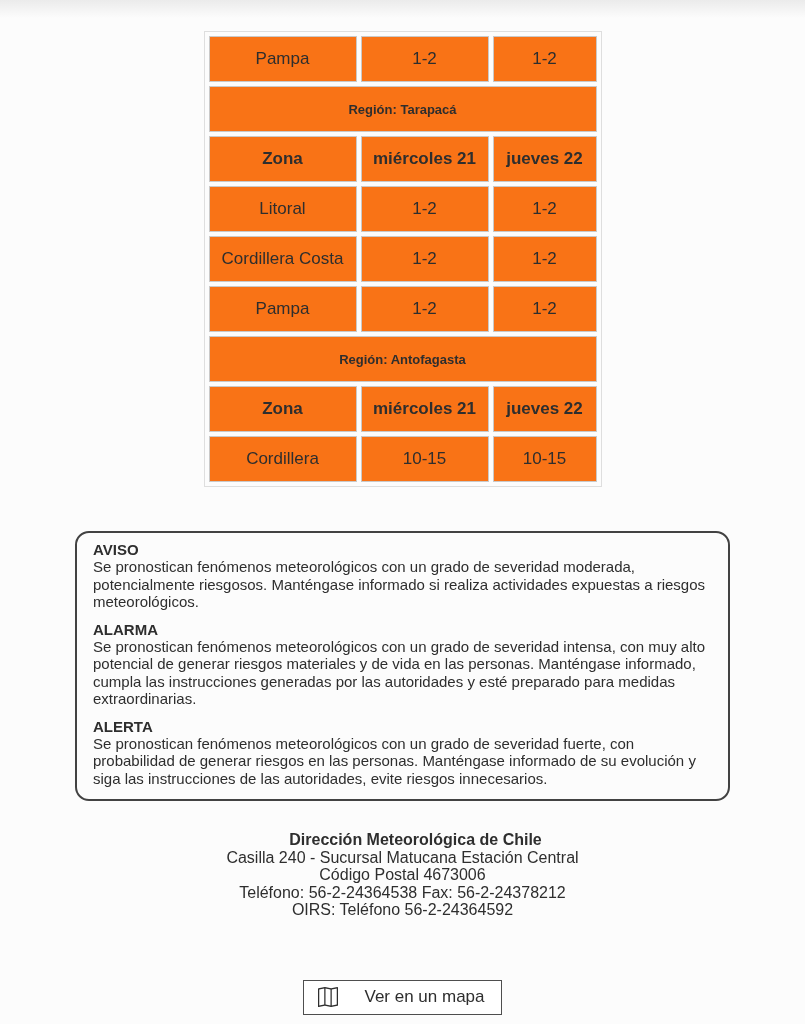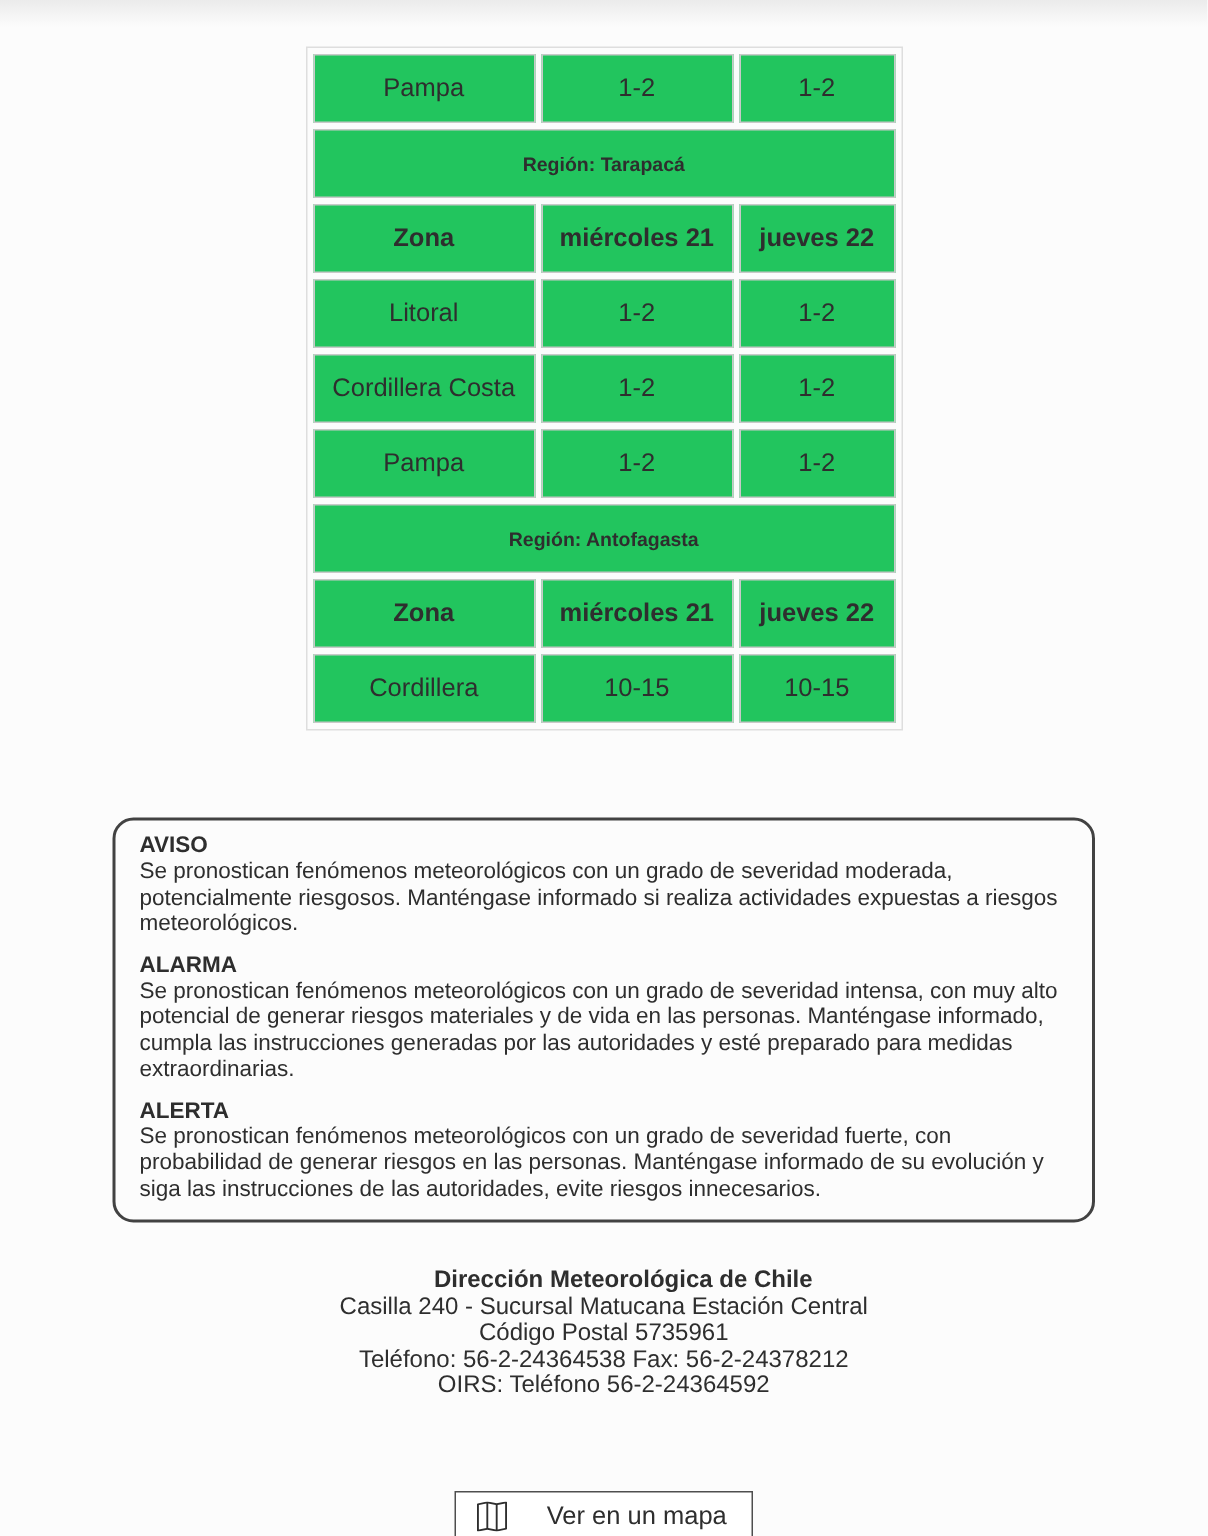--- a/index.html
+++ b/index.html
@@ -27,40 +27,40 @@
   table.forecast {
     margin: 31px auto 0;
     border-collapse: separate;
     border-spacing: 4px;
     border: 1px solid #dedede;
     table-layout: fixed;
     background: #fcfcfc;
   }
   table.forecast td, table.forecast th {
     border: 1px solid #c9c9c9;
-    background: #22c55e;
+    background: #f97316;
     text-align: center;
     vertical-align: middle;
     height: 44px;
     padding: 0 6px;
     font-size: 17px;
     overflow: hidden;
     white-space: nowrap;
   }
   table.forecast th { font-weight: bold; }
   table.forecast td.region-cell {
     font-weight: bold;
     font-size: 13px;
   }
 
   
   .warnings-box {
     box-sizing: border-box;
     width: 655px;
-    margin: 58px auto 0;
+    margin: 44px auto 0;
     border: 2px solid #424242;
     border-radius: 14px;
     padding: 8px 16px 12px 16px;
     background: #fcfcfc;
   }
   .warning-title {
     font-weight: bold;
     font-size: 15px;
     line-height: 1.16;
     margin: 10px 0 0 0;
@@ -166,21 +166,21 @@
   </div>
   <div class="warning-section">
     <p class="warning-title">ALERTA</p>
     <p class="warning-text">Se pronostican fenómenos meteorológicos con un grado de severidad fuerte, con probabilidad de generar riesgos en las personas. Manténgase informado de su evolución y siga las instrucciones de las autoridades, evite riesgos innecesarios.</p>
   </div>
 </div>
 
 <div class="footer">
   <div class="footer-title">Dirección Meteorológica de Chile</div>
   <div>Casilla 240 - Sucursal Matucana Estación Central</div>
-  <div>Código Postal 5735961</div>
+  <div>Código Postal 4673006</div>
   <div>Teléfono: 56-2-24364538 Fax: 56-2-24378212</div>
   <div>OIRS: Teléfono 56-2-24364592</div>
 </div>
 
 <button class="map-button">
   <span>
     <svg width="20" height="20" viewBox="0 0 16 16" fill="#2e2e2e" xmlns="http://www.w3.org/2000/svg">
       <path d="M15.817.113A.5.5 0 0 1 16 .5v14a.5.5 0 0 1-.402.49l-5 1a.502.502 0 0 1-.196 0L5.5 15.01l-4.902.98A.5.5 0 0 1 0 15.5v-14a.5.5 0 0 1 .402-.49l5-1a.5.5 0 0 1 .196 0L10.5.99l4.902-.98a.5.5 0 0 1 .415.103zM10 1.91l-4-.8v12.98l4 .8V1.91zm1 12.98 4-.8V1.11l-4 .8v12.98zm-6-.8V1.11l-4 .8v12.98l4-.8z"></path>
     </svg>
   </span>

